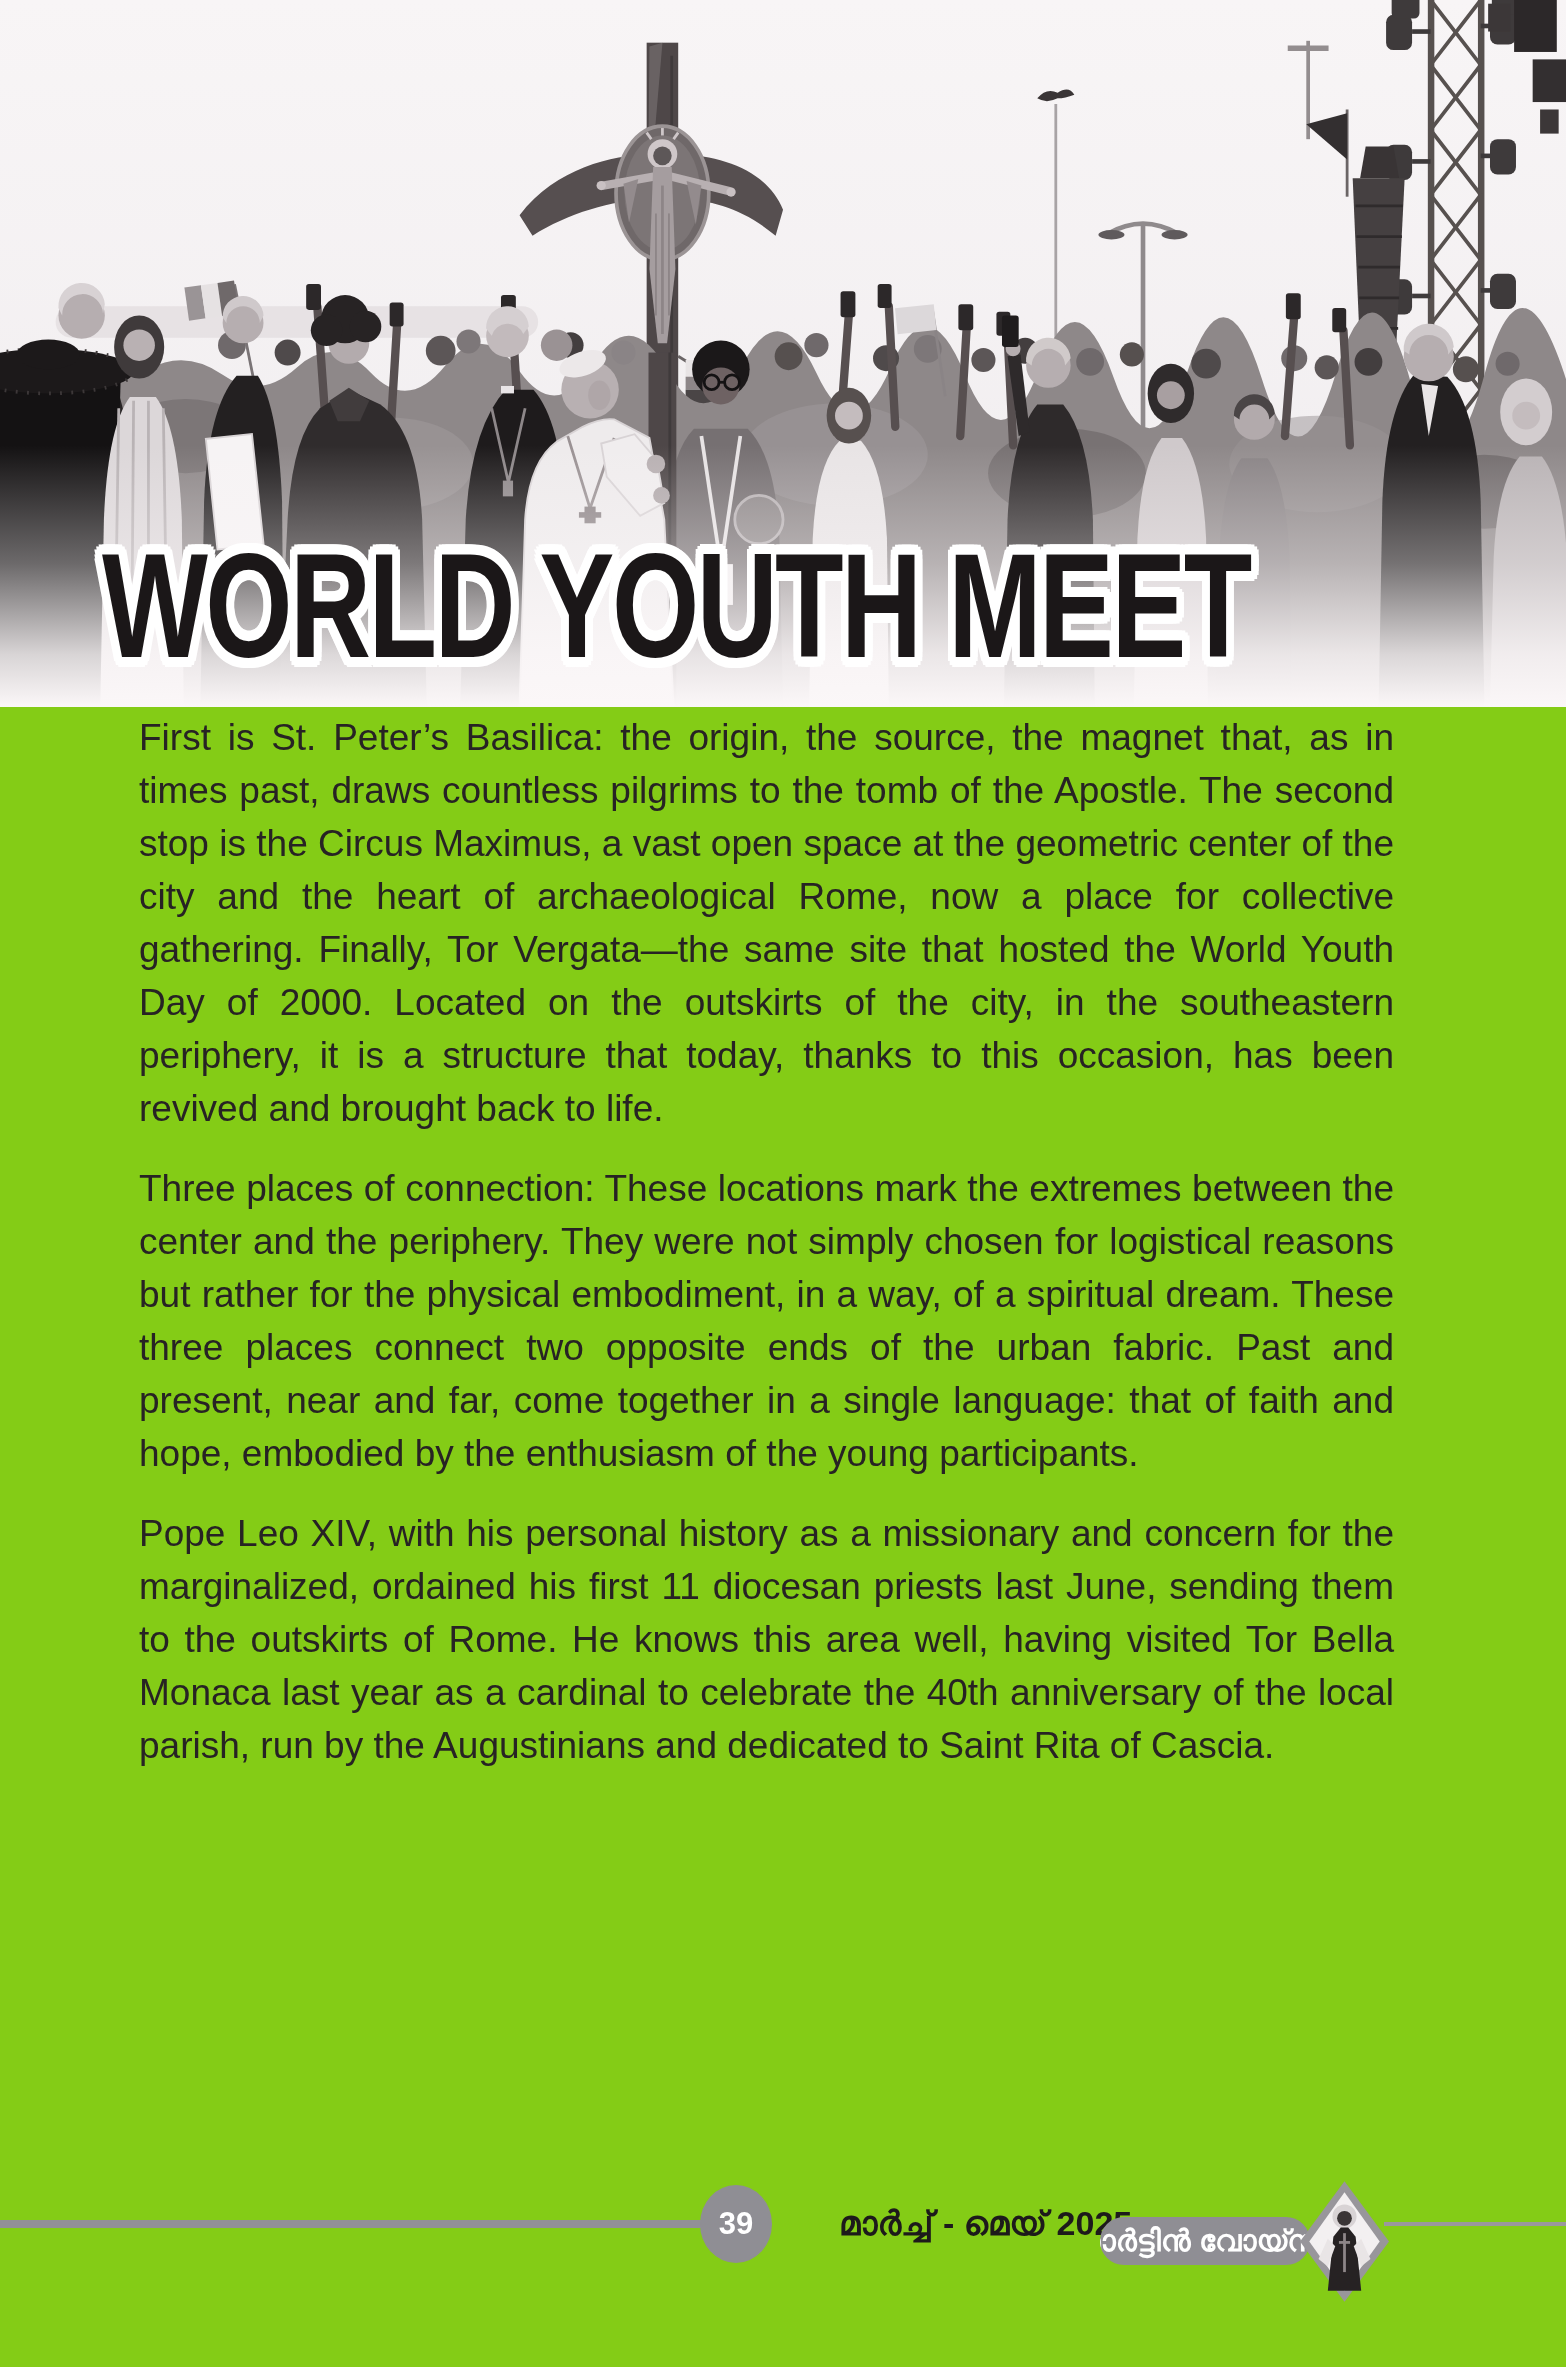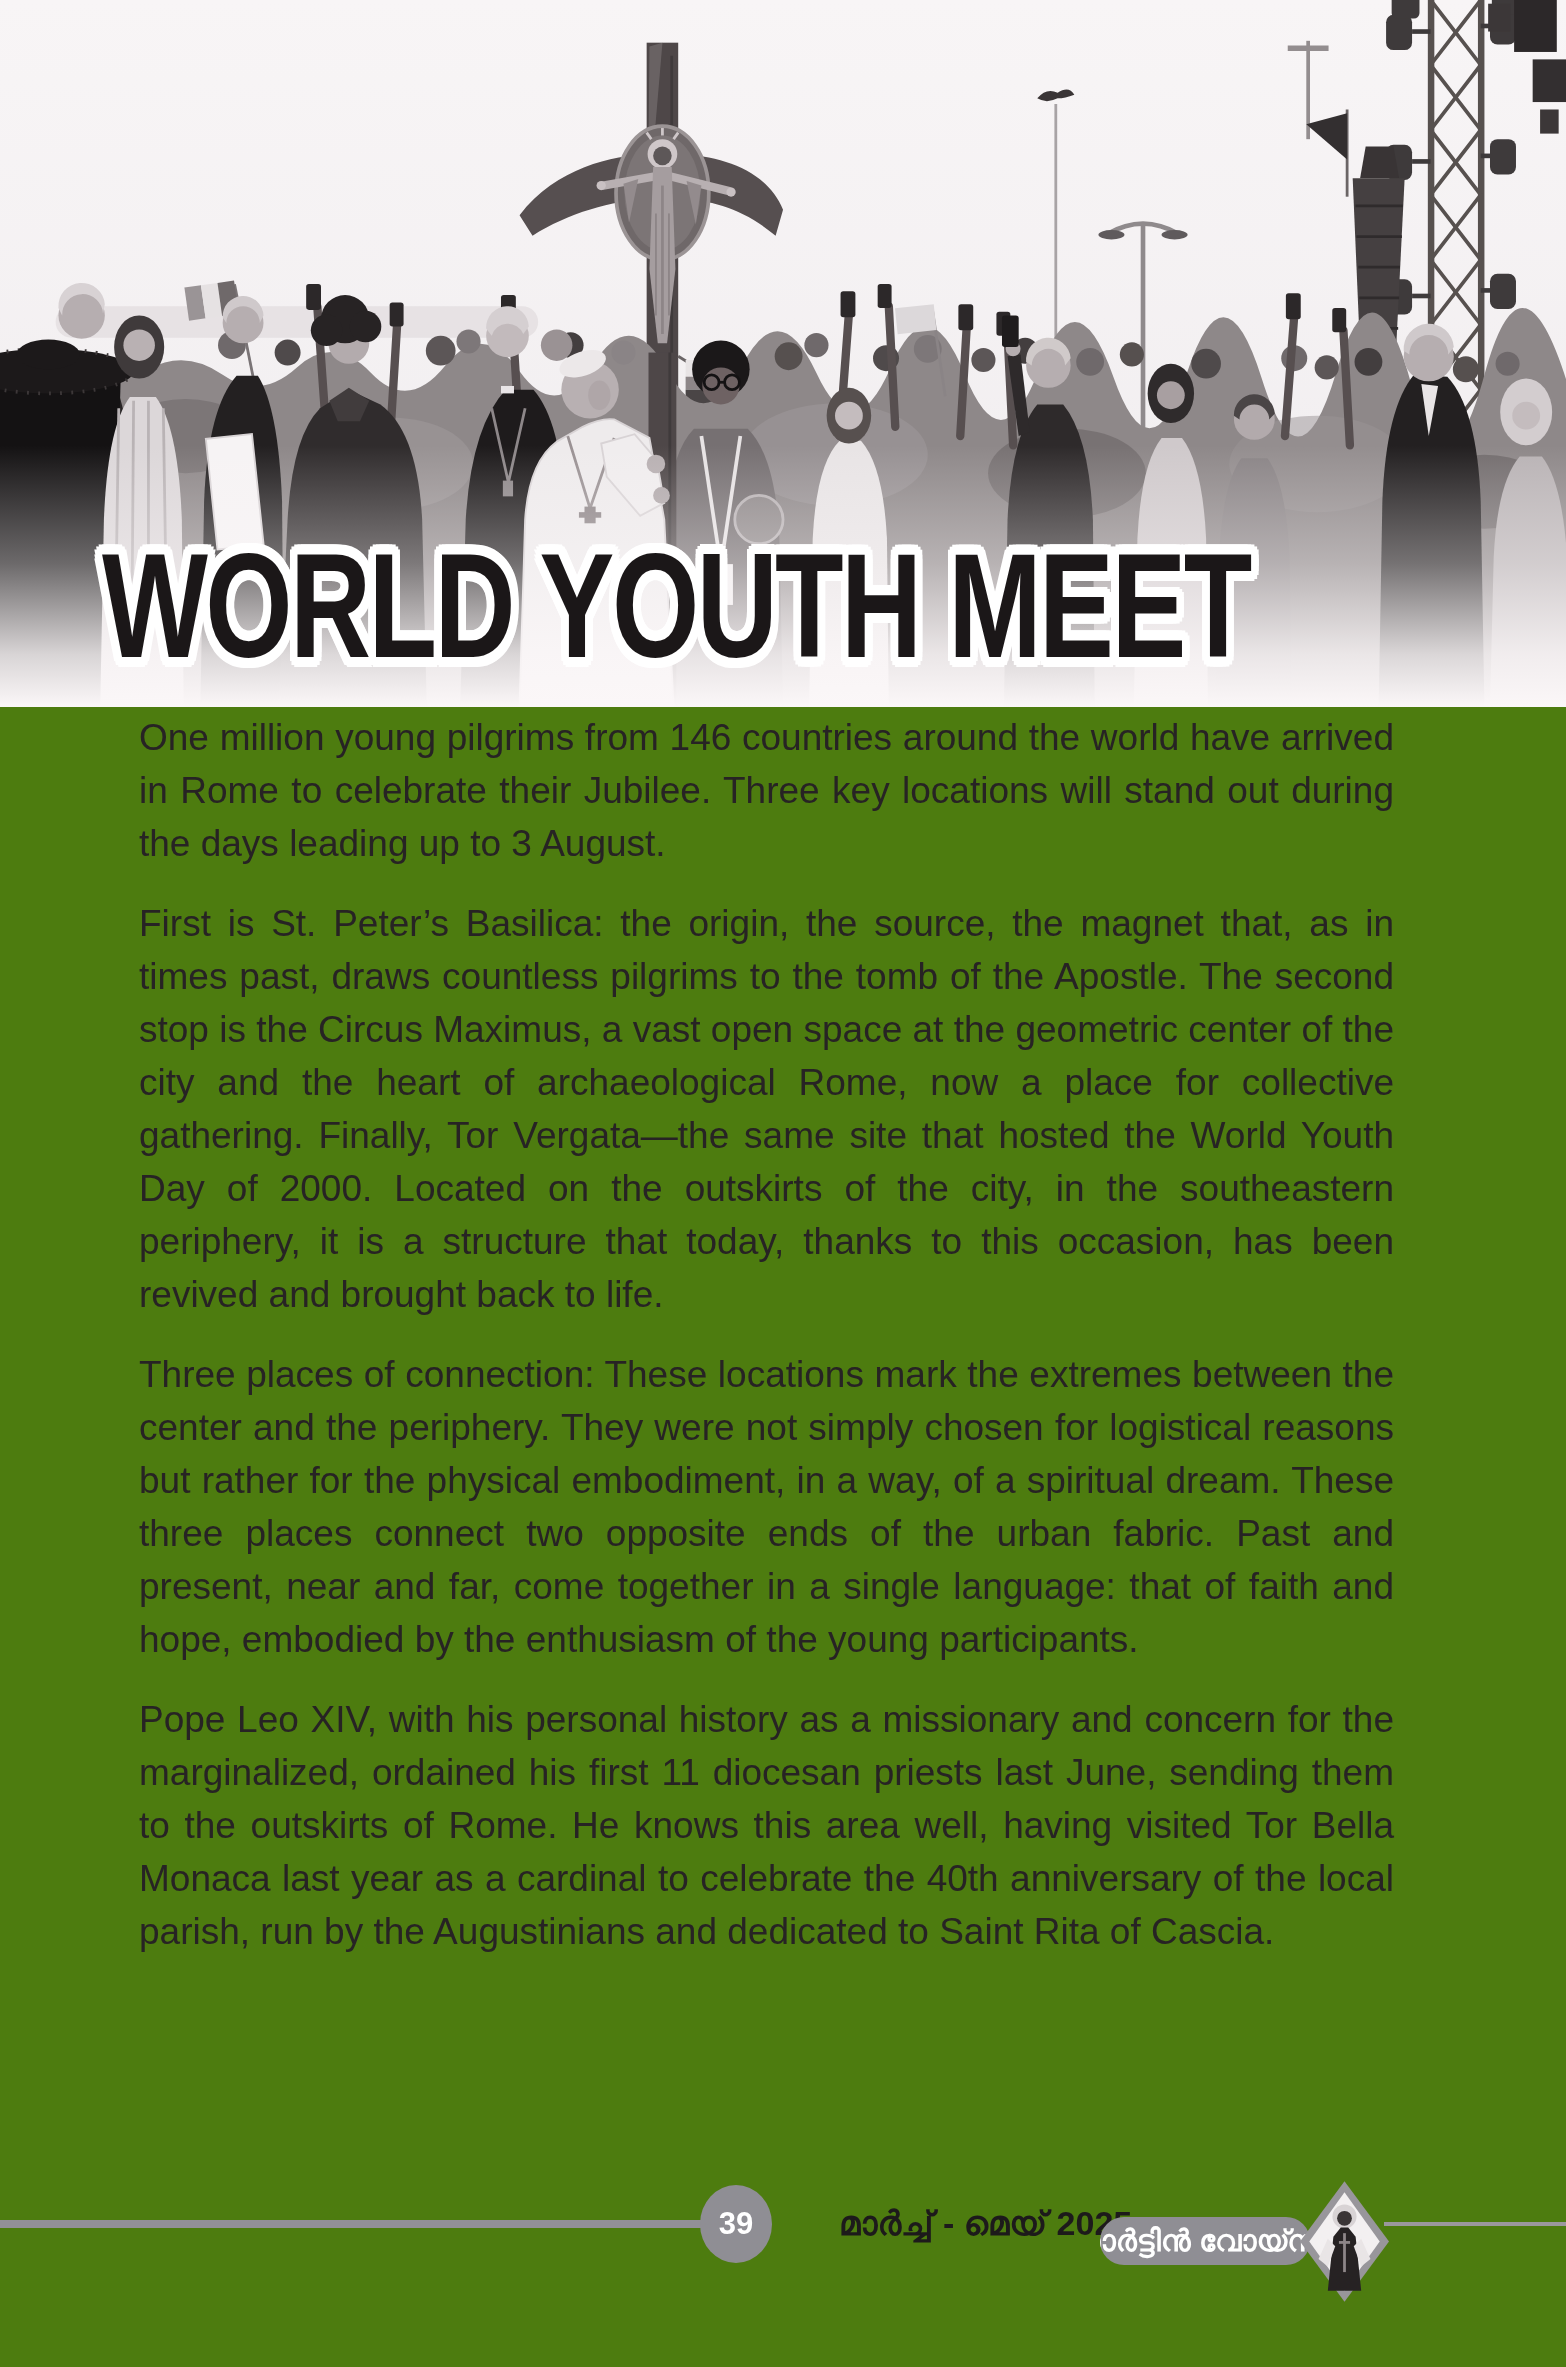--- a/index.html
+++ b/index.html
@@ -2,21 +2,21 @@
 <html style="font-size:15px"><head>
 <meta charset="utf-8">
 <style>
   html,body{margin:0;padding:0;}
   body{
     width:1567px;height:2367px;position:relative;
     background:#fbf7f8;
     font-family:"Liberation Sans",sans-serif;
     overflow:hidden;
   }
-  .page{position:absolute;inset:0;width:1567px;height:2367px;background:#4d7c0f;overflow:hidden;}
+  .page{position:absolute;inset:0;width:1567px;height:2367px;background:#84cc16;overflow:hidden;}
 
   
   .photo{position:absolute;left:0;top:0;width:1567px;height:707px;z-index:1;}
   .photo svg{display:block;width:100%;height:100%;}
 
   
   .title{
     position:absolute;left:102px;top:531px;margin:0;z-index:3;
     font-family:"Liberation Sans",sans-serif;
     font-weight:bold;font-size:122px;line-height:1;letter-spacing:-2.8px;
@@ -373,21 +373,20 @@
         </g>
       </g>
 
       <rect x="0" y="480" width="1689" height="282" fill="url(#fadeW)"></rect>
     </svg>
   </div>
 
   <h1 class="title">WORLD YOUTH MEET</h1>
 
   <div class="article">
-    <p><span class="lead"></span><span>One million young pilgrims from 146 countries around the world have arrived in Rome to celebrate their Jubilee. Three key locations will stand out during the days leading up to 3 August.</span></p>
     <p><span class="lead"></span><span>First is St. Peter’s Basilica: the origin, the source, the magnet that, as in times past, draws countless pilgrims to the tomb of the Apostle. The second stop is the Circus Maximus, a vast open space at the geometric center of the city and the heart of archaeological Rome, now a place for collective gathering. Finally, Tor Vergata—the same site that hosted the World Youth Day of 2000. Located on the outskirts of the city, in the southeastern periphery, it is a structure that today, thanks to this occasion, has been revived and brought back to life.</span></p>
     <p><span class="lead">Three places of connection:</span><span> These locations mark the extremes between the center and the periphery. They were not simply chosen for logistical reasons but rather for the physical embodiment, in a way, of a spiritual dream. These three places connect two opposite ends of the urban fabric. Past and present, near and far, come together in a single language: that of faith and hope, embodied by the enthusiasm of the young participants.</span></p>
     <p><span class="lead"></span><span>Pope Leo XIV, with his personal history as a missionary and concern for the marginalized, ordained his first 11 diocesan priests last June, sending them to the outskirts of Rome. He knows this area well, having visited Tor Bella Monaca last year as a cardinal to celebrate the 40th anniversary of the local parish, run by the Augustinians and dedicated to Saint Rita of Cascia.</span></p>
   </div>
 
   <div class="footer">
     <div class="rule-left"></div>
     <div class="page-badge">
       <span>39</span>
     </div>

